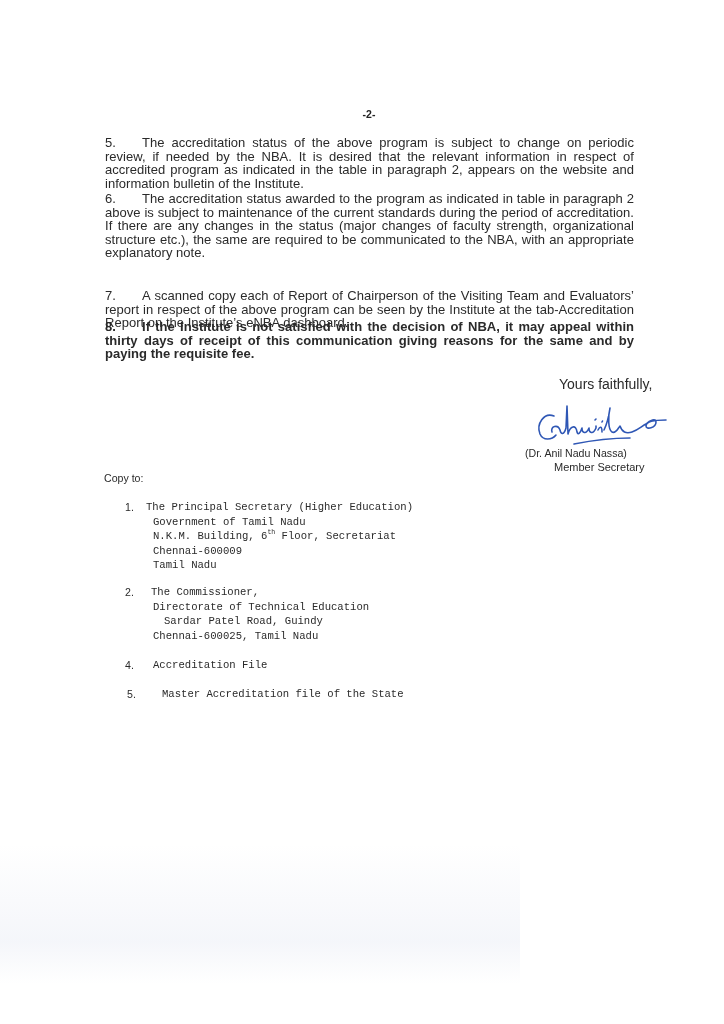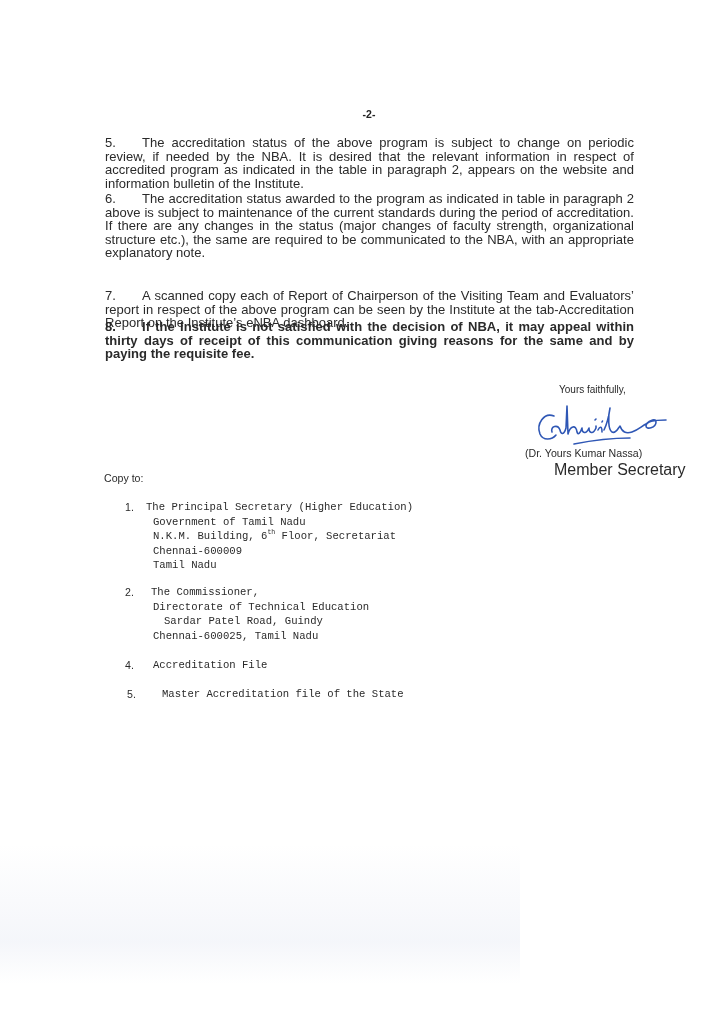--- a/index.html
+++ b/index.html
@@ -24,24 +24,24 @@
     position: absolute; left: 105px; width: 529px;
     font-size: 13px; line-height: 13.6px; text-align: justify;
     letter-spacing: 0.02px;
   }
   .para .num { display: inline-block; width: 37px; }
   #p5 { top: 136px; }
   #p6 { top: 192px; }
   #p7 { top: 266px; margin-top: 23px; }
   #p8 { top: 320px; font-weight: bold; }
 
-  .closing { position: absolute; left: 559px; top: 384px; font-size: 10px; }
+  .closing { position: absolute; left: 559px; top: 376px; font-size: 14px; }
   .signature { position: absolute; left: 534px; top: 402px; width: 140px; height: 46px; }
   .signer-name { position: absolute; left: 525px; top: 447px; font-size: 10.6px; }
-  .signer-title { position: absolute; left: 530px; top: 461px; font-size: 16px; padding-left: 24px; }
+  .signer-title { position: absolute; left: 530px; top: 461px; font-size: 11px; padding-left: 24px; }
 
   .copy-to { position: absolute; left: 104px; top: 472px; font-size: 10.6px; }
   .copy-list { position: absolute; left: 0; top: 0; }
   .copy-item { position: absolute; font-size: 10.6px; line-height: 14.6px; }
   .copy-item .cnum { position: absolute; left: 0; }
   .copy-item .ctext { position: absolute; white-space: nowrap; }
   .copy-item .cline { display: block; font-family: Liberation Mono, monospace; }
   .copy-item .cline.indent { padding-left: 7px; }
   sup { font-size: 6.5px; vertical-align: super; line-height: 0; }
 </style>
@@ -69,21 +69,21 @@
 
 <svg class="signature" viewBox="0 0 140 46">
   <g fill="none" stroke="#2f57b5" stroke-width="1.6" stroke-linecap="round" stroke-linejoin="round">
     <path d="M20 14 C 10 10, 2 22, 6 32 C 9 39, 18 38, 22 33"></path>
     <path d="M18 30 C 16 24, 24 22, 26 28 C 27 33, 30 33, 32 26 L 33 4 L 34 32 C 36 24, 42 22, 43 30 C 44 33, 46 32, 48 26 C 48 31, 52 33, 55 26 C 55 31, 59 33, 62 26 L 62 24 M61 18 L 62 17"></path>
     <path d="M64 28 C 66 24, 68 24, 68 30 M 68 20 L 68.5 19 M 70 28 C 74 20, 76 6, 76 6 C 74 14, 74 28, 78 30 C 82 32, 84 26, 86 24 C 88 30, 92 32, 98 30 C 104 28, 108 24, 112 22 C 116 18, 122 16, 122 20 C 122 26, 112 28, 112 24 C 112 20, 120 18, 132 18"></path>
     <path d="M40 42 C 60 38, 80 36, 96 36"></path>
   </g>
 </svg>
 
-<div class="signer-name">(Dr. Yours Kumar Nassa)</div>
+<div class="signer-name">(Dr. Anil Nadu Nassa)</div>
 <div class="signer-title">Member Secretary</div>
 
 <div class="copy-to">Copy to:</div>
 
 <div class="copy-list">
   <div class="copy-item" style="left:125px; top:500px;">
     <span class="cnum">1.</span>
     <div class="ctext" style="left:21px;">
       <span class="cline">The Principal Secretary (Higher Education)</span>
       <span class="cline indent">Government of Tamil Nadu</span>

